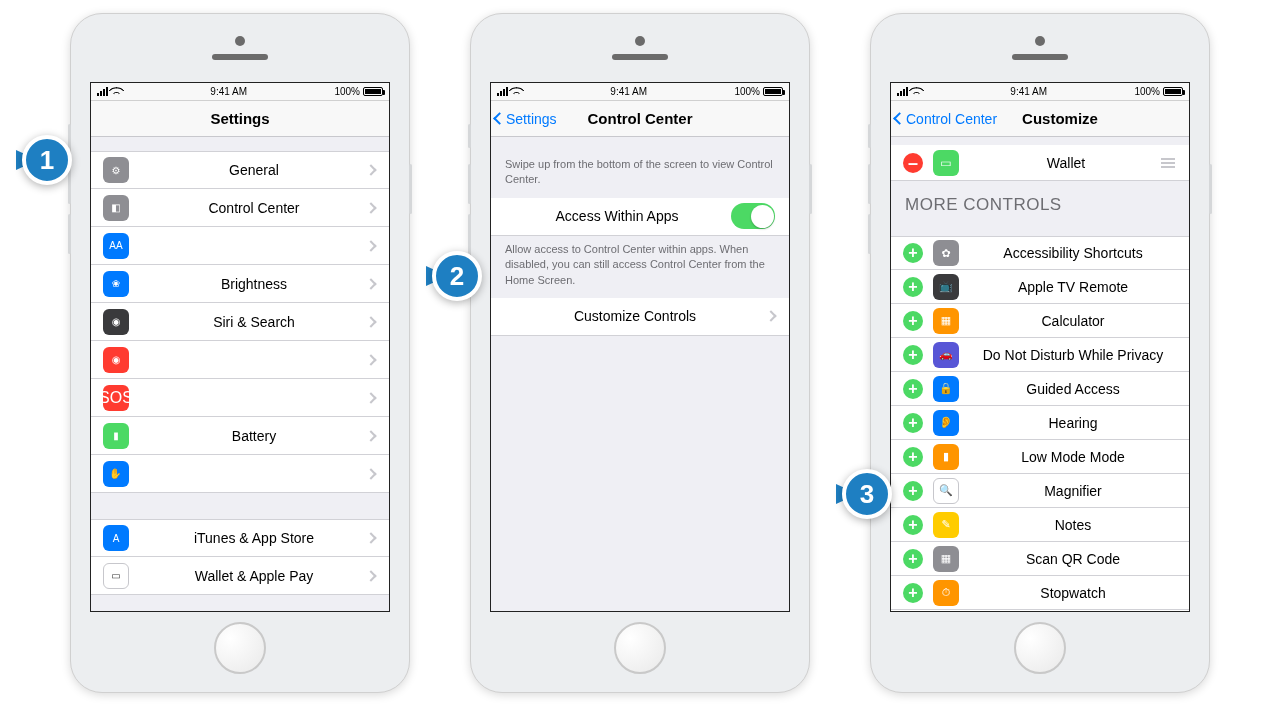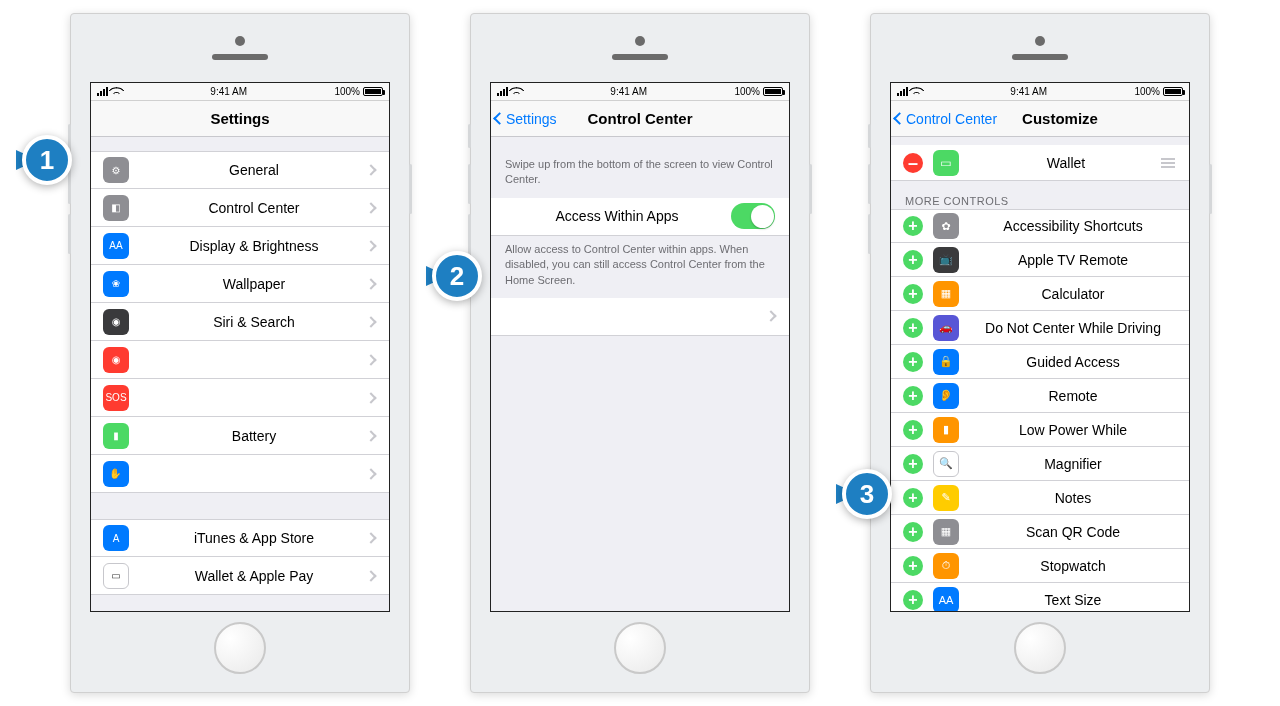--- a/index.html
+++ b/index.html
@@ -1,18 +1,18 @@
 <!DOCTYPE html>
 <html><head>
 <meta charset="utf-8">
 <style>
   * { box-sizing: border-box; }
   html, body { margin:0; padding:0; font-family: -apple-system, "Helvetica Neue", Arial, sans-serif; background:#fff; }
   .stage { width:1280px; height:706px; position:relative; display:flex; justify-content:space-around; align-items:center; gap:0px; padding:0 40px; }
-  .phone { width:340px; height:680px; background:#eceef0; border-radius:4px; border:1px solid #d0d0d0; box-shadow:0 2px 10px rgba(0,0,0,0.15); position:relative; display:flex; flex-direction:column; align-items:center; }
+  .phone { width:340px; height:680px; background:#eceef0; border-radius:32px; border:1px solid #d0d0d0; box-shadow:0 2px 10px rgba(0,0,0,0.15); position:relative; display:flex; flex-direction:column; align-items:center; }
   .phone .top-hardware { height:68px; width:100%; display:flex; flex-direction:column; align-items:center; justify-content:center; gap:8px; }
   .phone .speaker { width:56px; height:6px; background:#6b6b6b; border-radius:3px; }
   .phone .camera { width:10px; height:10px; background:#6b6b6b; border-radius:50%; }
   .phone .home { width:52px; height:52px; border:2px solid #c9c9c9; border-radius:50%; margin:10px auto; background:radial-gradient(circle at 30% 30%, #fff, #e9e9e9); }
   .phone .side-btn { position:absolute; background:#d5d7d9; border-radius:2px; }
 
   .screen { width:300px; height:530px; background:#efeff4; border:1px solid #222; position:relative; overflow:hidden; }
   .status-bar { height:18px; background:#f8f8f8; font-size:10px; display:flex; align-items:center; justify-content:space-between; padding:0 6px; border-bottom:1px solid #d0d0d0; }
   .status-left, .status-right { display:flex; align-items:center; gap:3px; }
   .signal { display:inline-flex; gap:1px; align-items:flex-end; }
@@ -25,21 +25,21 @@
   .batt { width:20px; height:9px; border:1px solid #000; border-radius:2px; position:relative; }
   .batt::after { content:""; position:absolute; right:-3px; top:2px; width:2px; height:5px; background:#000; border-radius:0 1px 1px 0; }
   .batt .fill { position:absolute; inset:1px; background:#000; }
 
   .nav-bar { height:36px; background:#f8f8f8; border-bottom:1px solid #c8c8cd; display:flex; align-items:center; position:relative; }
   .nav-title { font-weight:600; font-size:15px; position:absolute; left:0; right:0; text-align:center; }
   .nav-back { color:#007aff; font-size:14px; display:flex; align-items:center; padding-left:4px; z-index:1; }
   .chev-left { width:9px; height:9px; border-left:2px solid #007aff; border-bottom:2px solid #007aff; transform:rotate(45deg); margin-right:2px; }
 
   .content { position:absolute; top:54px; bottom:0; left:0; right:0; overflow:hidden; background:#efeff4; }
-  .group-label { font-size:11px; color:#6d6d72; padding:14px 14px 2px; text-transform:uppercase; letter-spacing:0.5px; }
+  .group-label { font-size:17px; color:#6d6d72; padding:14px 14px 21px; text-transform:uppercase; letter-spacing:0.5px; }
   .group-footer { font-size:11px; color:#6d6d72; padding:6px 14px 10px; line-height:1.4; }
   .cell { background:#fff; height:38px; display:flex; align-items:center; padding:0 14px 0 12px; border-bottom:0.5px solid #d1d1d6; font-size:14px; position:relative; }
   .cell:first-child { border-top:0.5px solid #d1d1d6; }
   .cell .chevron { width:8px; height:8px; border-top:2px solid #c7c7cc; border-right:2px solid #c7c7cc; transform:rotate(45deg); margin-left:auto; }
   .cell .label { flex:1;text-align:center; }
 
   .app-icon { width:26px; height:26px; border-radius:6px; margin-right:12px; display:flex; align-items:center; justify-content:center; font-size:12px; color:#fff; flex-shrink:0; }
 
   .add-btn, .rm-btn { width:20px; height:20px; border-radius:50%; margin-right:10px; display:flex; align-items:center; justify-content:center; color:#fff; font-weight:bold; flex-shrink:0; }
   .add-btn { background:#4cd964; } .rm-btn { background:#ff3b30; }
@@ -121,39 +121,38 @@
               <span class="label">General</span>
               <div class="chevron"></div>
             </div>
             <div class="cell">
               <div class="app-icon ic-gray" style="font-size:10px;">◧</div>
               <span class="label">Control Center</span>
               <div class="chevron"></div>
             </div>
             <div class="cell">
               <div class="app-icon ic-blue" style="font-size:10px;">AA</div>
-              <span class="label">Display &amp; Brightness</span>
               <div class="chevron"></div>
             </div>
             <div class="cell">
               <div class="app-icon ic-blue" style="font-size:10px;">❀</div>
-              <span class="label">Wallpaper</span>
+              <span class="label">Brightness</span>
               <div class="chevron"></div>
             </div>
             <div class="cell">
               <div class="app-icon ic-dark" style="font-size:10px;">◉</div>
               <span class="label">Siri &amp; Search</span>
               <div class="chevron"></div>
             </div>
             <div class="cell">
               <div class="app-icon ic-red" style="font-size:10px;">◉</div>
               <div class="chevron"></div>
             </div>
             <div class="cell">
-              <div class="app-icon ic-red" style="font-size:10px;">SOS</div>
+              <div class="app-icon ic-red" style="font-size:16px;">SOS</div>
               <div class="chevron"></div>
             </div>
             <div class="cell">
               <div class="app-icon ic-green" style="font-size:10px;">▮</div>
               <span class="label">Battery</span>
               <div class="chevron"></div>
             </div>
             <div class="cell">
               <div class="app-icon ic-blue" style="font-size:10px;">✋</div>
               <div class="chevron"></div>
@@ -217,20 +216,21 @@
       <div class="content">
         <div class="group-footer" style="padding-top:20px;">Swipe up from the bottom of the screen to view Control Center.</div>
         <div class="cell">
           <span class="label">Access Within Apps</span>
           <div class="toggle">
               <div class="knob"></div>
             </div>
         </div>
         <div class="group-footer">Allow access to Control Center within apps. When disabled, you can still access Control Center from the Home Screen.</div>
         <div class="cell">
+          <span class="label">Customize Controls</span>
           <div class="chevron"></div>
         </div>
       </div>
     </div>
     <div class="home"></div>
   </div>
 
   <div class="phone">
     <div class="side-btn" style="left:-3px; top:110px; width:3px; height:24px;"></div>
     <div class="side-btn" style="left:-3px; top:150px; width:3px; height:40px;"></div>
@@ -291,36 +291,36 @@
               <span class="label">Apple TV Remote</span>
             </div>
             <div class="cell" style="height: 34px;">
               <div class="add-btn"></div>
               <div class="app-icon ic-orange" style="font-size:11px;">▦</div>
               <span class="label">Calculator</span>
             </div>
             <div class="cell" style="height: 34px;">
               <div class="add-btn"></div>
               <div class="app-icon ic-purple" style="font-size:11px;">🚗</div>
-              <span class="label">Do Not Center While Driving</span>
+              <span class="label">Do Not Disturb While Privacy</span>
             </div>
             <div class="cell" style="height: 34px;">
               <div class="add-btn"></div>
               <div class="app-icon ic-blue" style="font-size:11px;">🔒</div>
               <span class="label">Guided Access</span>
             </div>
             <div class="cell" style="height: 34px;">
               <div class="add-btn"></div>
               <div class="app-icon ic-blue" style="font-size:11px;">👂</div>
-              <span class="label">Remote</span>
+              <span class="label">Hearing</span>
             </div>
             <div class="cell" style="height: 34px;">
               <div class="add-btn"></div>
               <div class="app-icon ic-orange" style="font-size:11px;">▮</div>
-              <span class="label">Low Power While</span>
+              <span class="label">Low Mode Mode</span>
             </div>
             <div class="cell" style="height: 34px;">
               <div class="add-btn"></div>
               <div class="app-icon ic-white" style="font-size:11px;">🔍</div>
               <span class="label">Magnifier</span>
             </div>
             <div class="cell" style="height: 34px;">
               <div class="add-btn"></div>
               <div class="app-icon ic-yellow" style="font-size:11px;">✎</div>
               <span class="label">Notes</span>

